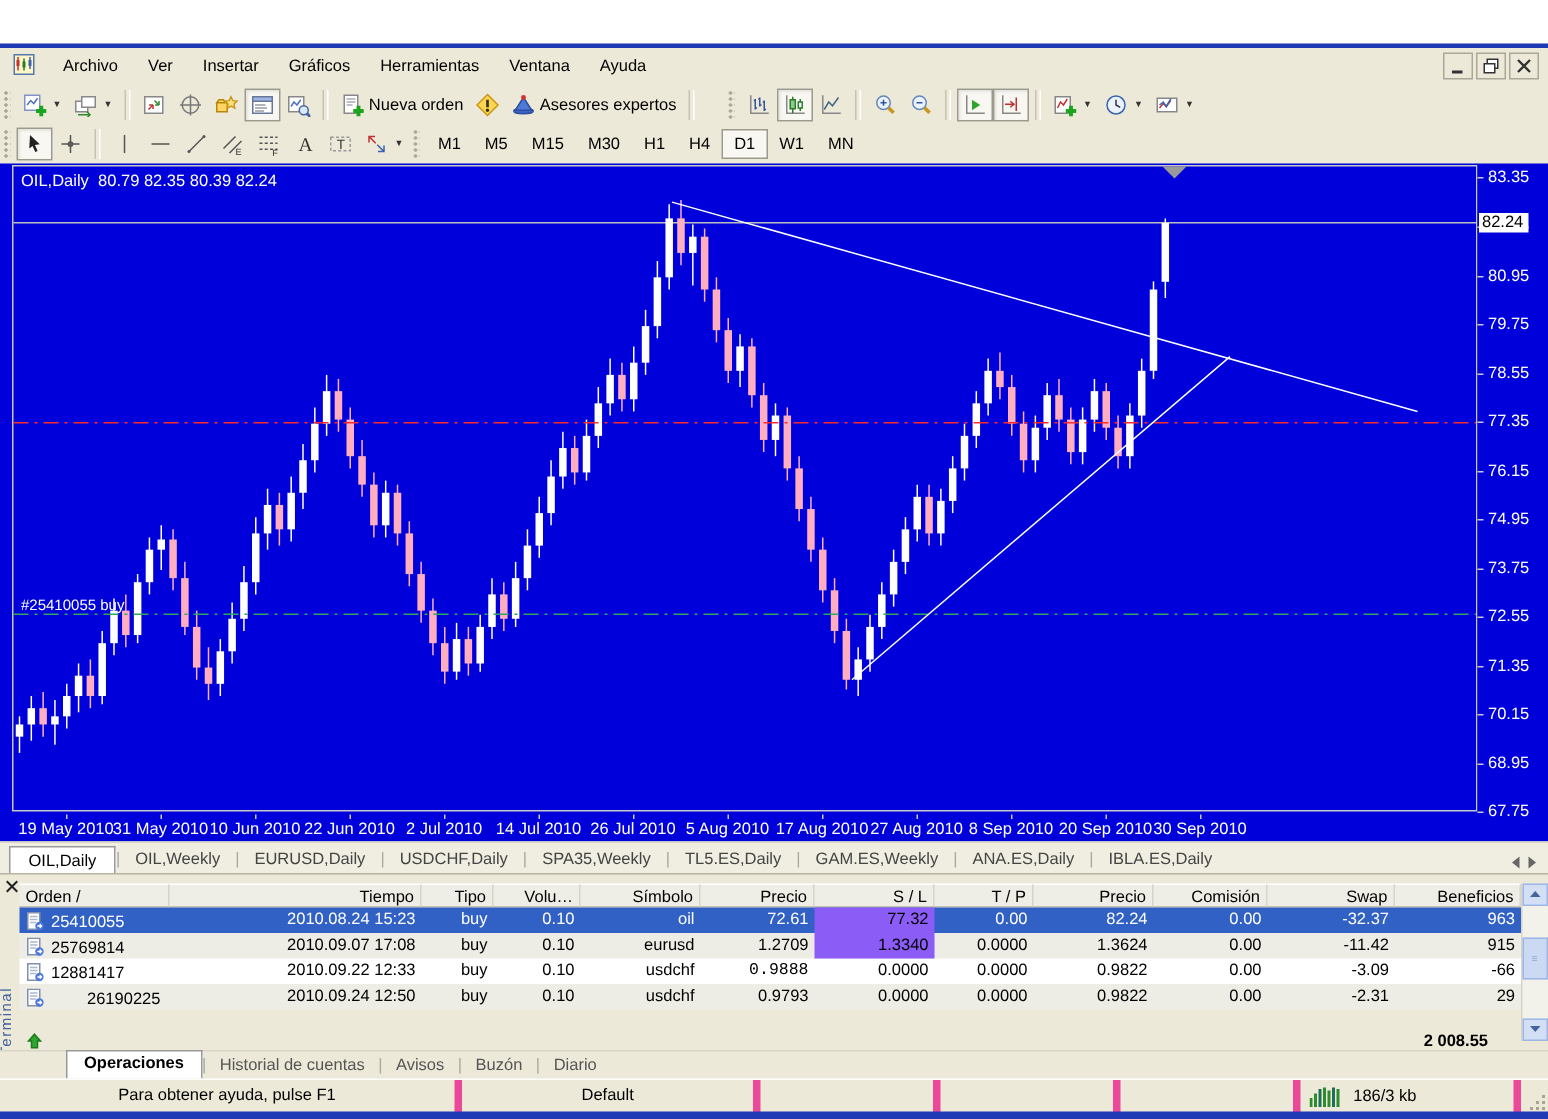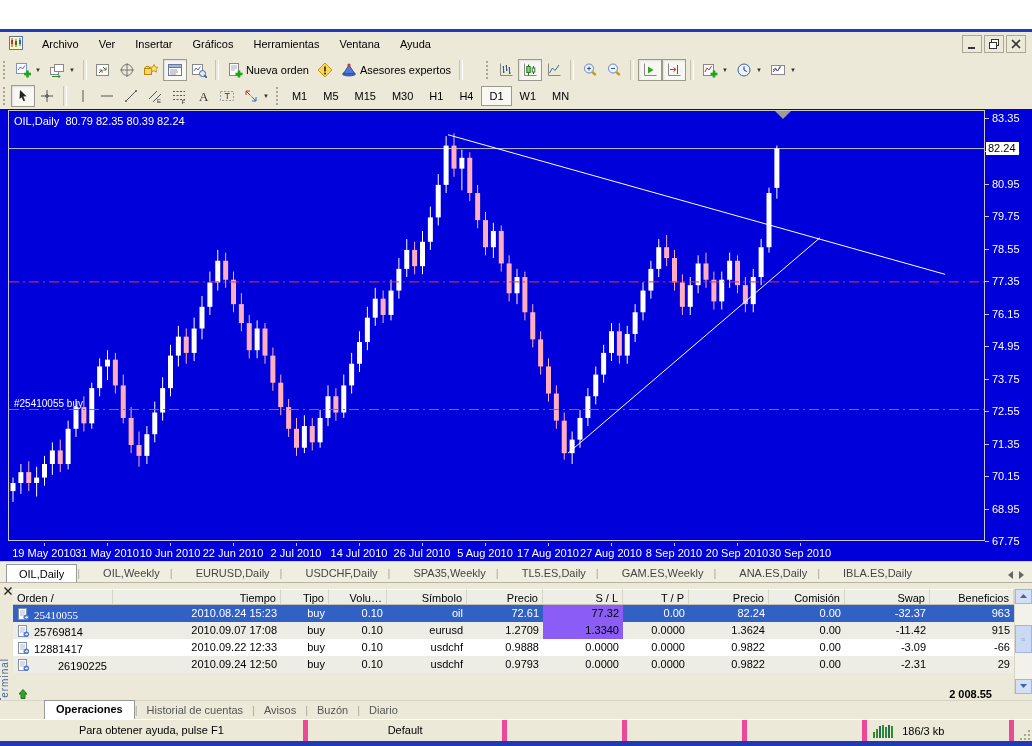--- a/index.html
+++ b/index.html
@@ -35,21 +35,21 @@
   .charttitle{position:absolute;left:14px;top:6px;color:#fff;white-space:pre;}
   #yaxis{position:absolute;left:985px;top:0;width:47px;height:433px;color:#fff;}
   .ytick{position:absolute;left:0;width:4px;height:1px;background:#C8C8C8;}
   .ylab{position:absolute;left:7px;}
   .bidlabel{position:absolute;left:986px;background:#fff;color:#000;padding:0 3px 1px 2px;}
   #xaxis{position:absolute;left:0;top:435px;width:1032px;height:17px;color:#fff;}
   .xlab{position:absolute;top:3px;transform:translateX(-50%);white-space:nowrap;}
   .xtick{position:absolute;top:-1px;width:1px;height:3px;background:#C8C8C8;}
   
   .charttabs{left:0;top:561px;width:1032px;height:21px;background:#F0EEE1;border-top:1px solid #D8D4C4;display:flex;align-items:flex-end;}
-  .ctab{padding:3px 10px 4px 23px;color:#444;white-space:nowrap;}
+  .ctab{padding:3px 10px 4px 10px;color:#444;white-space:nowrap;}
   .ctab.active{background:#fff;border:1px solid #999;border-bottom:none;color:#000;margin-left:6px;padding:3px 12px;}
   .ctsep{color:#ABA89A;padding:3px 0 4px 0;}
   .ctarrows{margin-left:auto;margin-right:8px;display:flex;gap:6px;align-items:center;padding-bottom:4px;}
   .tri{width:0;height:0;border-top:4px solid transparent;border-bottom:4px solid transparent;}
   .tri.l{border-right:5px solid #666;}
   .tri.r{border-left:5px solid #666;}
   
   .terminal{left:0;top:582px;width:1032px;height:137px;background:#ECE9D8;border-top:1px solid #B8B4A2;}
   .tclose{position:absolute;left:3px;top:3px;width:10px;height:10px;display:flex;}
   .tvert{position:absolute;left:-1px;bottom:16px;writing-mode:vertical-rl;transform:rotate(180deg);
@@ -736,21 +736,21 @@
         <div class="hc" style="width: 76px; text-align: right;">Precio</div>
         <div class="hc" style="width: 80px; text-align: right;">S / L</div>
         <div class="hc" style="width: 66px; text-align: right;">T / P</div>
         <div class="hc" style="width: 80px; text-align: right;">Precio</div>
         <div class="hc" style="width: 76px; text-align: right;">Comisión</div>
         <div class="hc" style="width: 85px; text-align: right;">Swap</div>
         <div class="hc" style="width: 84px; text-align: right;">Beneficios</div>
       </div>
     <div class="trows" id="trows">
         <div class="trow sel">
-          <div class="tc ordcell" style="width: 100px; font-family: Liberation Serif, serif;">
+          <div class="tc ordcell" style="width: 100px;">
             <span>
               <svg width="13" height="13" viewBox="0 0 13 13" fill="none" stroke-width="1">
                 <rect x="1.5" y="0.5" width="8" height="11" fill="#fff" stroke="#8090B0"></rect>
                 <path d="M3 3h5M3 5h5M3 7h4" stroke="#AAB8D0"></path>
                 <circle cx="9.3" cy="9.3" r="2.8" fill="#4E79D6" stroke="none"></circle>
                 <path d="M7.9 9.3h2.6M9.5 8.2l1.1 1.1-1.1 1.1" stroke="#fff"></path>
               </svg>
             </span>
             <span>25410055</span>
           </div>
@@ -799,21 +799,21 @@
                 <circle cx="9.3" cy="9.3" r="2.8" fill="#4E79D6" stroke="none"></circle>
                 <path d="M7.9 9.3h2.6M9.5 8.2l1.1 1.1-1.1 1.1" stroke="#fff"></path>
               </svg>
             </span>
             <span>12881417</span>
           </div>
           <div class="tc num" style="width: 168px;">2010.09.22 12:33</div>
           <div class="tc num" style="width: 48px;">buy</div>
           <div class="tc num" style="width: 58px;">0.10</div>
           <div class="tc num" style="width: 80px;">usdchf</div>
-          <div class="tc num" style="width: 76px;">0.9888</div>
+          <div class="tc num" style="width: 76px; font-family: Liberation Mono, monospace;">0.9888</div>
           <div class="tc num" style="width: 80px;">0.0000</div>
           <div class="tc num" style="width: 66px;">0.0000</div>
           <div class="tc num" style="width: 80px;">0.9822</div>
           <div class="tc num" style="width: 76px;">0.00</div>
           <div class="tc num" style="width: 85px;">-3.09</div>
           <div class="tc num" style="width: 84px;">-66</div>
         </div>
         <div class="trow stripe">
           <div class="tc ordcell" style="width: 100px; gap: 28px;">
             <span>

